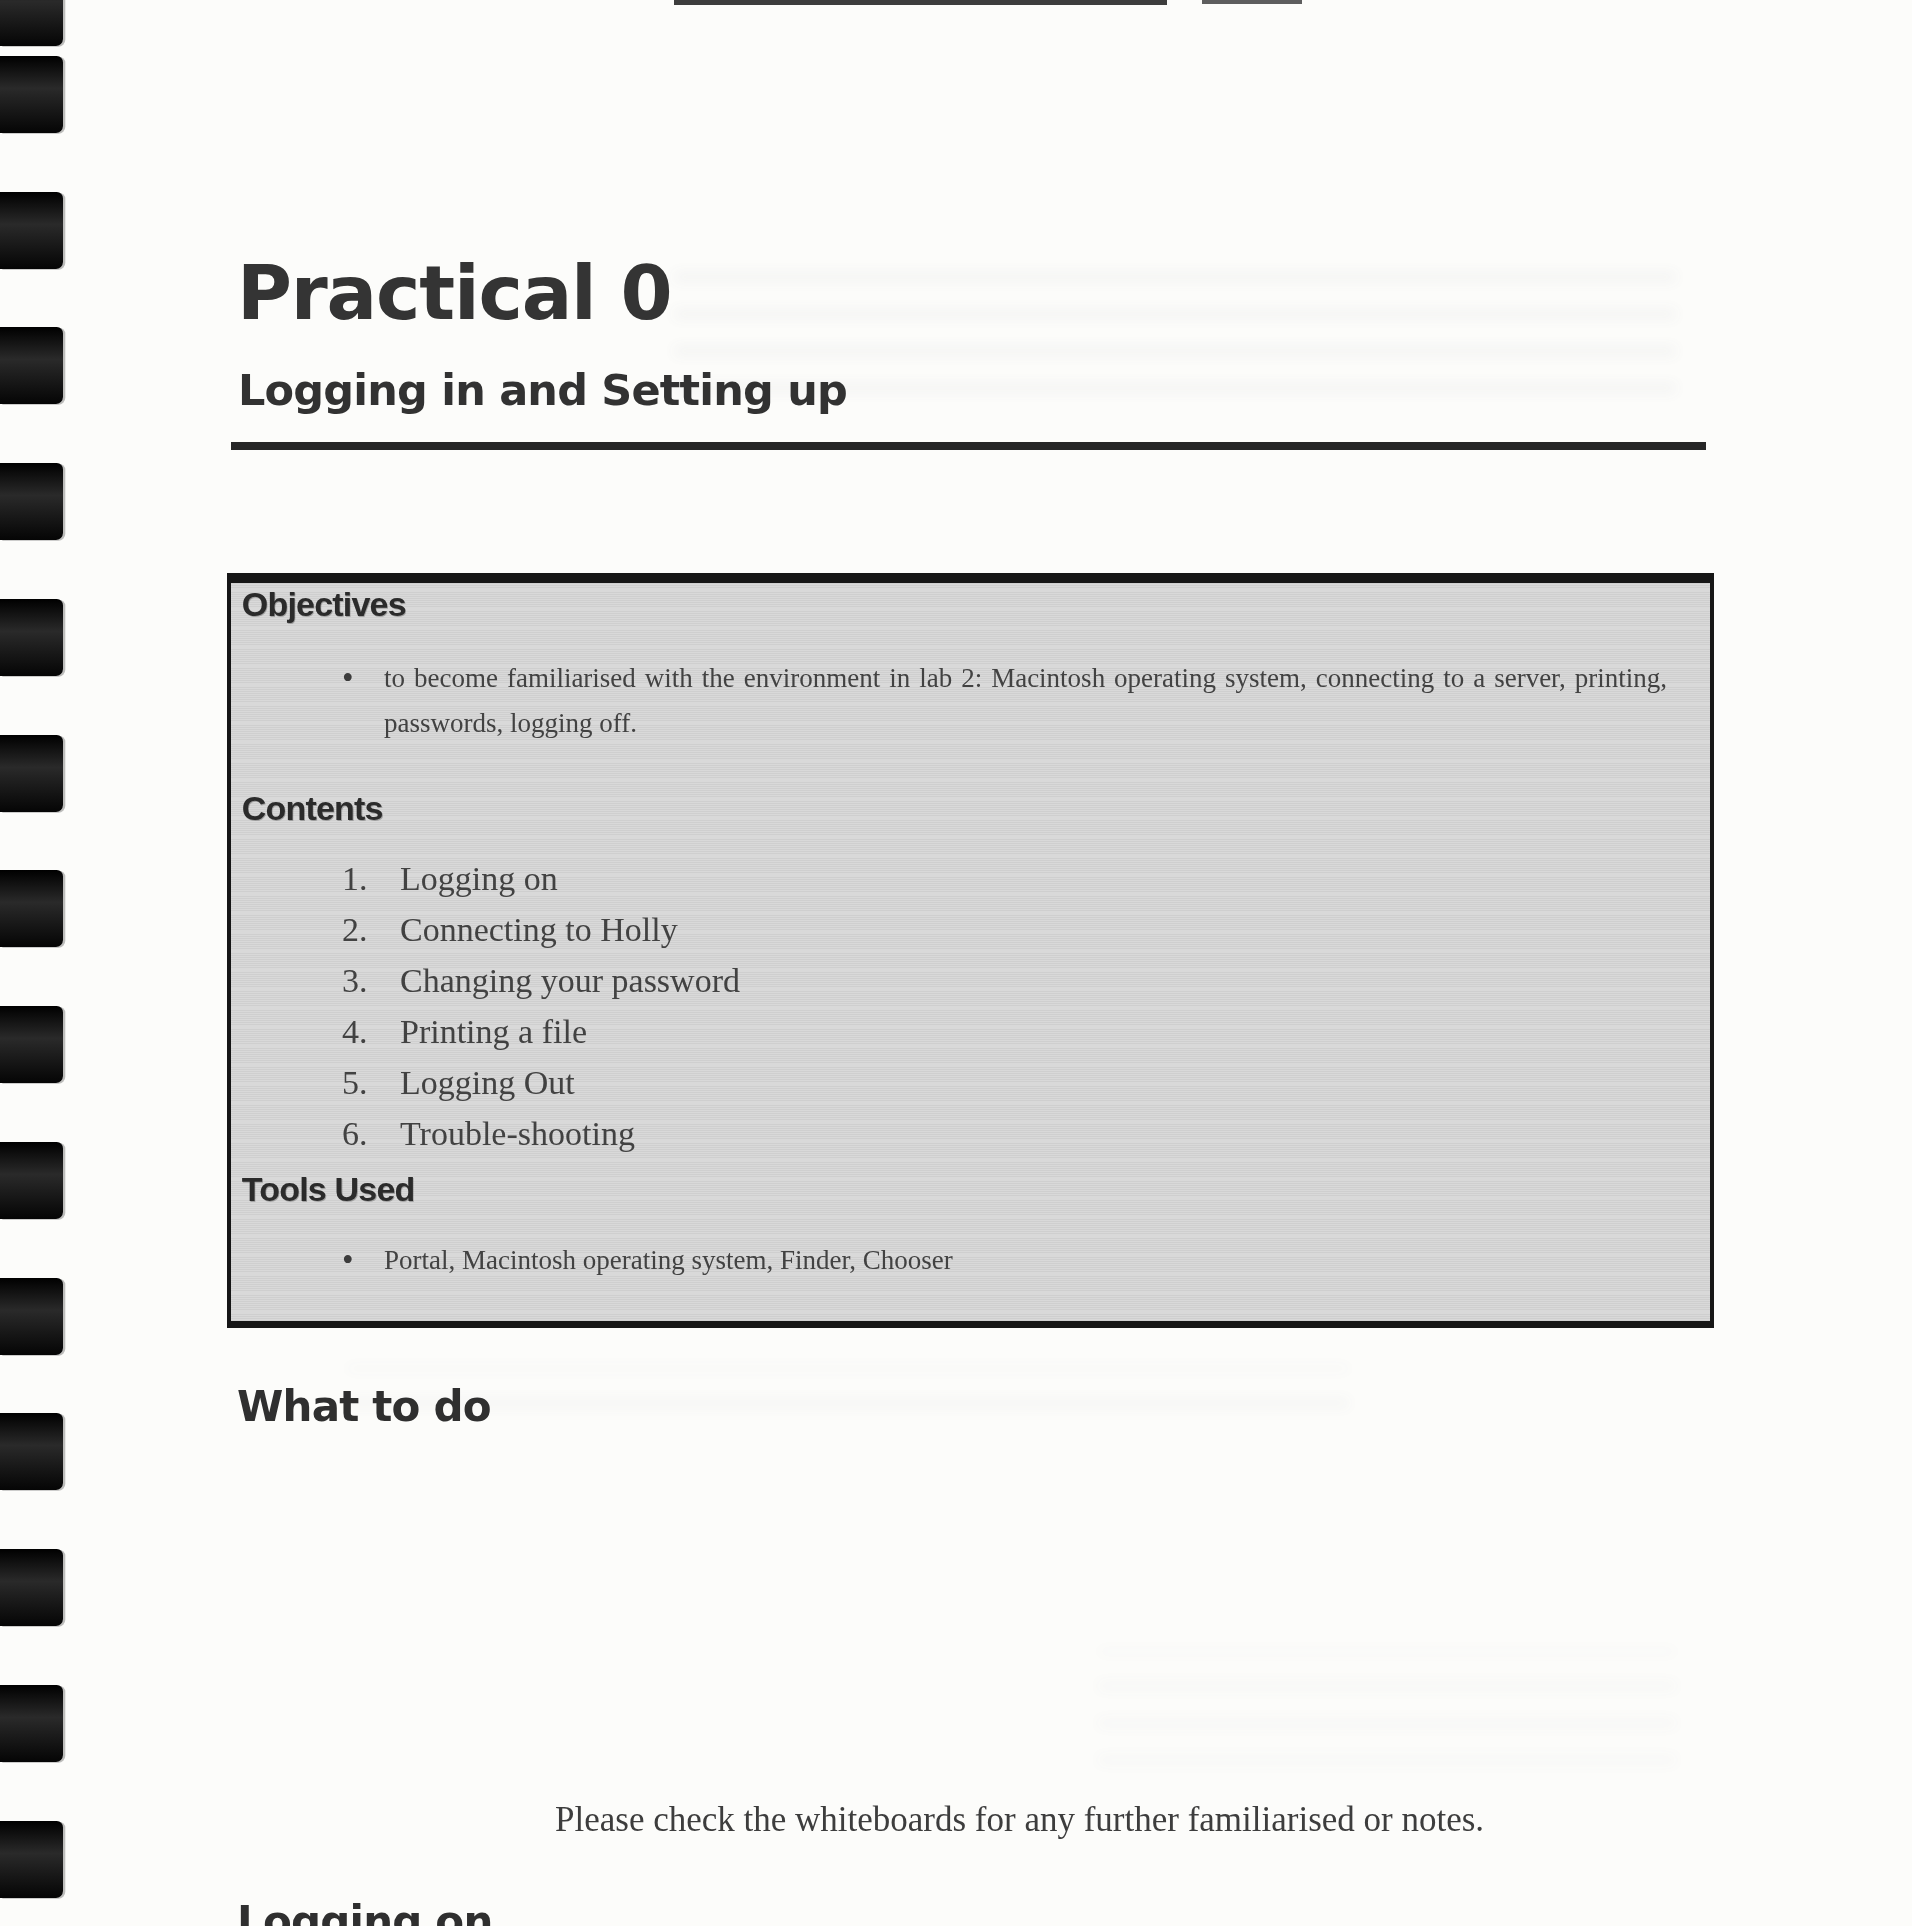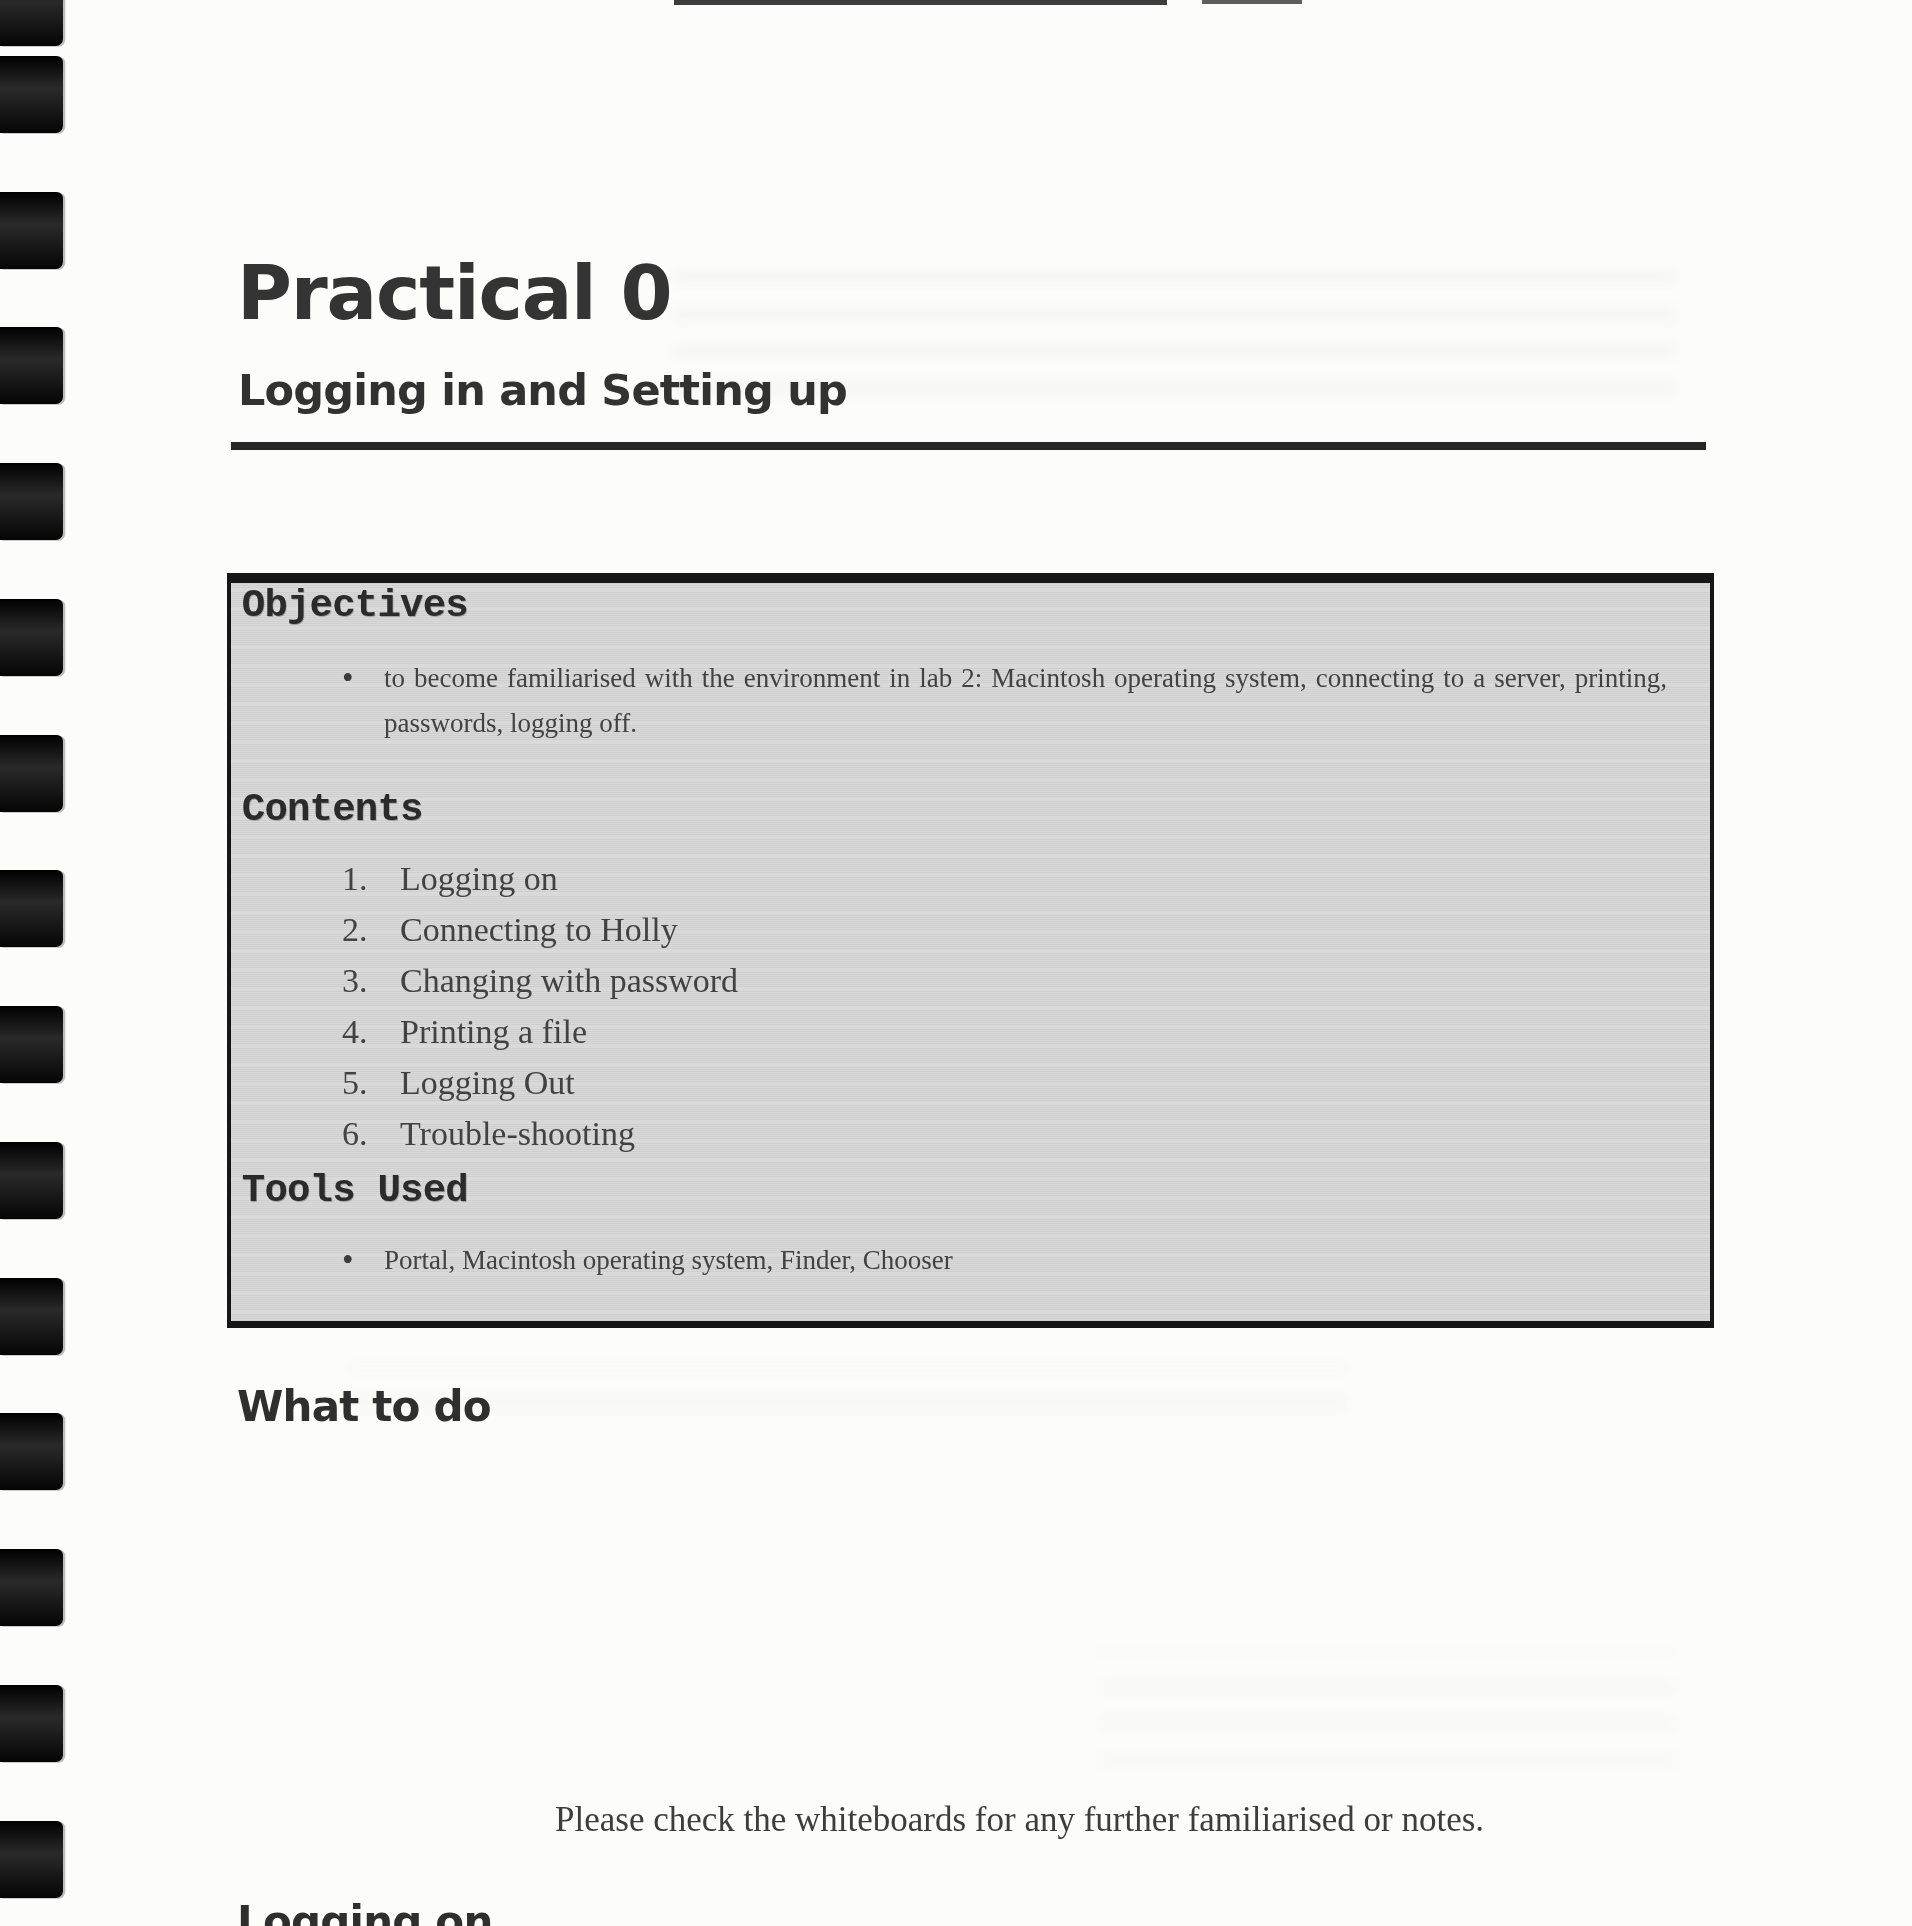--- a/index.html
+++ b/index.html
@@ -32,22 +32,22 @@
   .info-box{
     position:absolute;left:227px;top:573px;width:1487px;height:755px;
     box-sizing:border-box;
     border:4.6px solid #161616;border-top-width:10px;border-bottom-width:7.7px;
     background:
       repeating-linear-gradient(0deg, rgba(0,0,0,0.045) 0 0.8px, rgba(255,255,255,0.03) 0.8px 1.9px),
       #d8d8d8;
   }
   .box-heading{
     position:absolute;left:10.8px;
-    font-family:Liberation Mono, monospace;
-    font-weight:bold;font-size:39px;color:#2b2b2b;letter-spacing:-0.8px;line-height:1;
+    font-family:Liberation Sans, sans-serif;
+    font-weight:bold;font-size:34px;color:#2b2b2b;letter-spacing:-0.8px;line-height:1;
     text-shadow:0.8px 0.8px 0 rgba(0,0,0,.25);
   }
   .h-objectives{top:3.9px;}
   .h-contents{top:208px;}
   .h-tools{top:589px;}
   .box-bullet-row{position:absolute;left:111px;display:flex;}
   .r-objectives{top:73px;}
   .r-tools{top:655px;}
   .bullet-dot{font-size:33px;color:#3c3c3c;width:42px;line-height:45px;}
   .box-bullet-text{
@@ -130,21 +130,21 @@
       <div class="contents-item">
         <span class="contents-num">1.</span>
         <span class="contents-label">Logging on</span>
       </div>
       <div class="contents-item">
         <span class="contents-num">2.</span>
         <span class="contents-label">Connecting to Holly</span>
       </div>
       <div class="contents-item">
         <span class="contents-num">3.</span>
-        <span class="contents-label">Changing with password</span>
+        <span class="contents-label">Changing your password</span>
       </div>
       <div class="contents-item">
         <span class="contents-num">4.</span>
         <span class="contents-label">Printing a file</span>
       </div>
       <div class="contents-item">
         <span class="contents-num">5.</span>
         <span class="contents-label">Logging Out</span>
       </div>
       <div class="contents-item">

